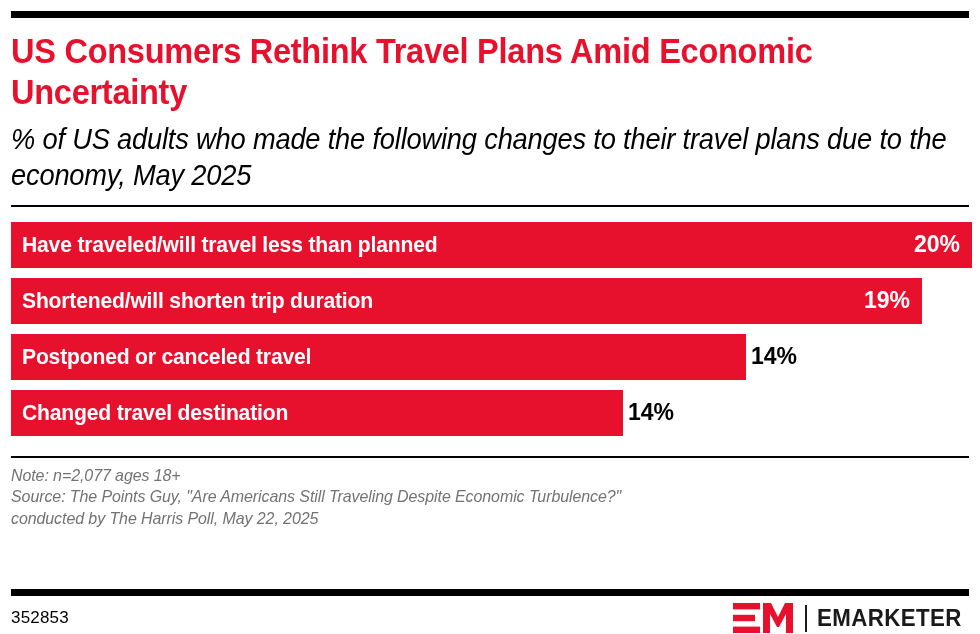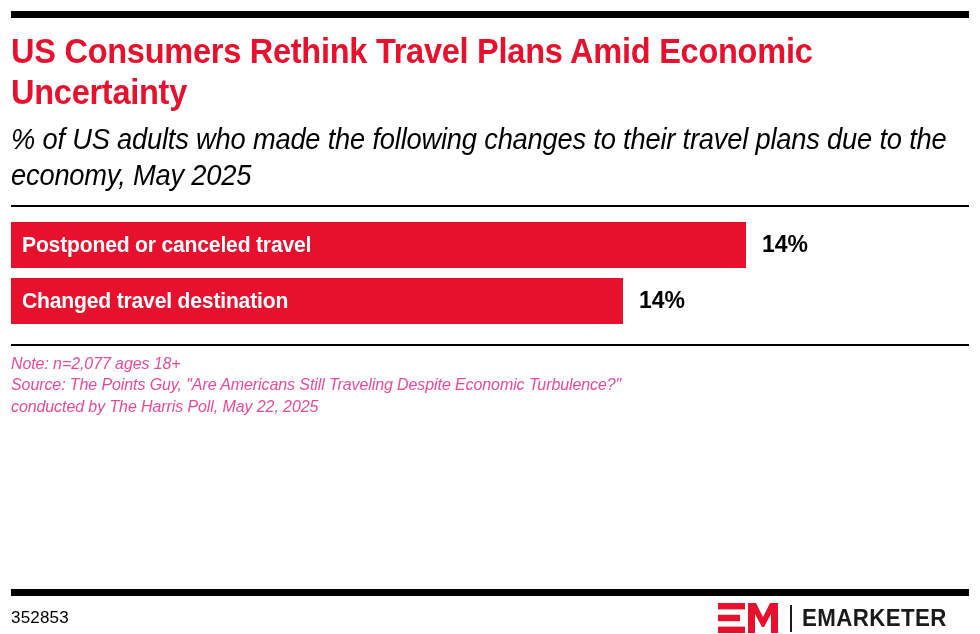--- a/index.html
+++ b/index.html
@@ -110,53 +110,53 @@
     margin-left: 14px;
   }
   .bar-value-outside {
     color: #000000;
     font-size: 23px;
     font-weight: bold;
     font-stretch: condensed;
     white-space: nowrap;
     display: flex;
     align-items: center;
-    padding-left: 16px;
+    padding-left: 5px;
     text-align: right;
   }
 
   
   .footer-rule-wrap {
     margin-top: 20px;
   }
   .footnotes {
     margin-top: 7px;
     font-size: 16.5px;
     line-height: 1.32;
     font-style: italic;
     font-stretch: condensed;
-    color: #ec4899;
+    color: #737373;
     letter-spacing: -0.1px;
   }
   .footnote-line {
     white-space: nowrap;
     transform: scaleX(0.97);
     transform-origin: left center;
   }
 
   .bottom-rule-wrap {
     position: absolute;
     left: 11px;
     right: 11px;
     top: 578px;
   }
   .bottom-bar {
     position: absolute;
     left: 11px;
-    right: 29px;
+    right: 14px;
     top: 591px;
     height: 32px;
     display: flex;
     align-items: center;
     justify-content: space-between;
   }
   .chart-id {
     font-size: 17px;
     font-weight: normal;
     font-stretch: condensed;
@@ -200,21 +200,33 @@
     <div class="chart-title">US Consumers Rethink Travel Plans Amid Economic Uncertainty</div>
     <div class="chart-subtitle">% of US adults who made the following changes to their travel plans due to the economy, May 2025</div>
   </div>
 
   <div class="header-rule-wrap">
     <div class="rule-thin"></div>
   </div>
 
   <div class="bars">
 
-
+    <div class="bar-row">
+      <div class="bar" style="width:961px">
+        <span class="bar-label">Have traveled/will travel less than planned</span>
+        <span class="bar-value-inside">20%</span>
+      </div>
+    </div>
+
+    <div class="bar-row">
+      <div class="bar" style="width:911px">
+        <span class="bar-label">Shortened/will shorten trip duration</span>
+        <span class="bar-value-inside">19%</span>
+      </div>
+    </div>
 
     <div class="bar-row">
       <div class="bar" style="width:735px">
         <span class="bar-label">Postponed or canceled travel</span>
       </div>
       <div class="bar-value-outside">14%</div>
     </div>
 
     <div class="bar-row">
       <div class="bar" style="width:612px">

